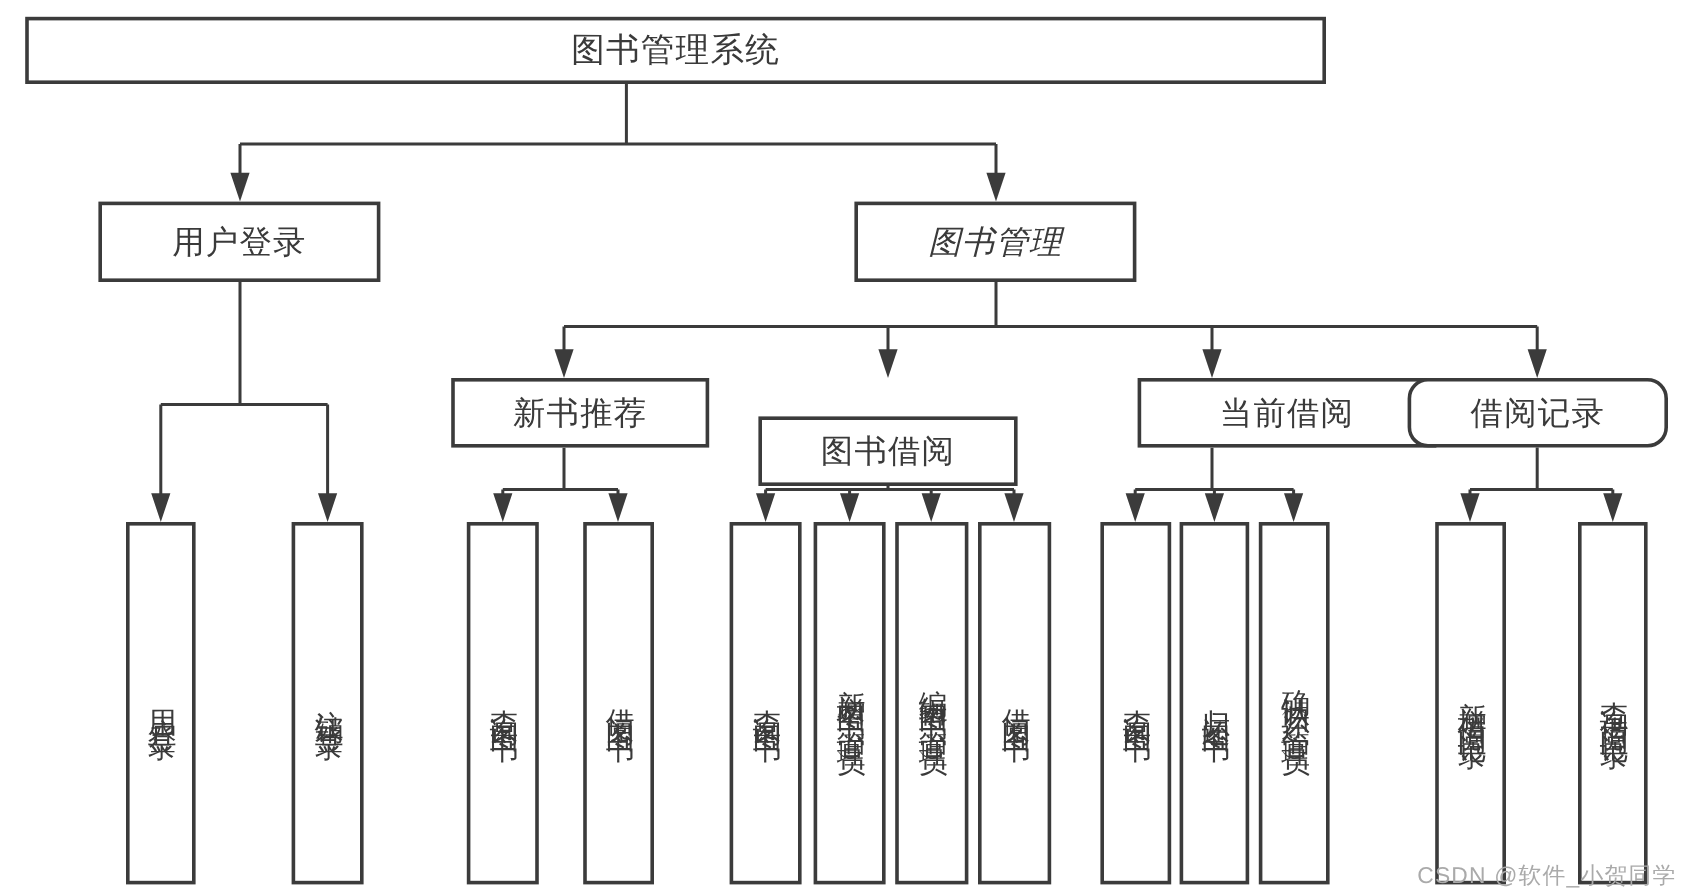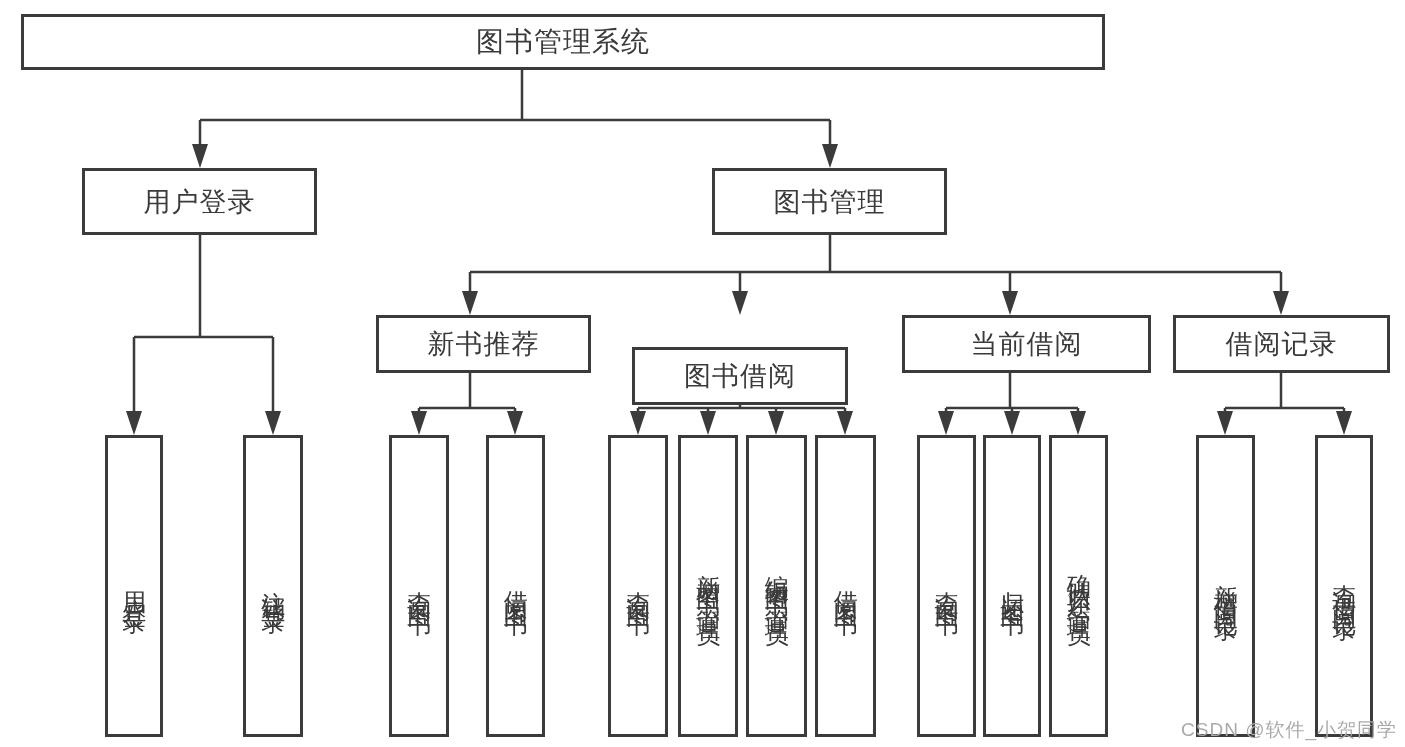--- a/index.html
+++ b/index.html
@@ -95,26 +95,26 @@
     <g>
       <path d="M1281,373 V408 M1225,408 H1344 M1225,408 V417 M1344,408 V417"></path>
       <polygon points="1217,411 1233,411 1225,435"></polygon>
       <polygon points="1336,411 1352,411 1344,435"></polygon>
     </g>
   </svg>
 
   <div class="node hbox root" style="left:21px;top:14px;width:1084px;height:56px;">图书管理系统</div>
 
   <div class="node hbox" style="left:82px;top:168px;width:235px;height:67px;">用户登录</div>
-  <div class="node hbox" style="left:712px;top:168px;width:235px;height:67px;">图书管理</div>
+  <div class="node hbox" style="left:712px;top:168px;width:235px;height:67px;font-style:italic;">图书管理</div>
 
   <div class="node hbox" style="left:376px;top:315px;width:215px;height:58px;">新书推荐</div>
   <div class="node hbox" style="left:632px;top:315px;width:216px;height:58px;margin-top:32px;">图书借阅</div>
-  <div class="node hbox" style="left:902px;top:315px;width:249px;height:58px;">当前借阅</div>
-  <div class="node hbox" style="left:1173px;top:315px;width:217px;height:58px;">借阅记录</div>
+  <div class="node hbox" style="left:948px;top:315px;width:249px;height:58px;">当前借阅</div>
+  <div class="node hbox" style="left:1173px;top:315px;width:217px;height:58px;border-radius:17px;">借阅记录</div>
 
   <div class="node vbox" style="left:105px;top:435px;width:58px;height:302px;">用户登录</div>
   <div class="node vbox" style="left:243px;top:435px;width:60px;height:302px;">注销登录</div>
 
   <div class="node vbox" style="left:389px;top:435px;width:60px;height:302px;">查询图书</div>
   <div class="node vbox" style="left:486px;top:435px;width:59px;height:302px;">借阅图书</div>
 
   <div class="node vbox" style="left:608px;top:435px;width:60px;height:302px;">查询图书</div>
   <div class="node vbox" style="left:678px;top:435px;width:60px;height:302px;">新增图书（管理员）</div>
   <div class="node vbox" style="left:746px;top:435px;width:61px;height:302px;">编辑图书（管理员）</div>

